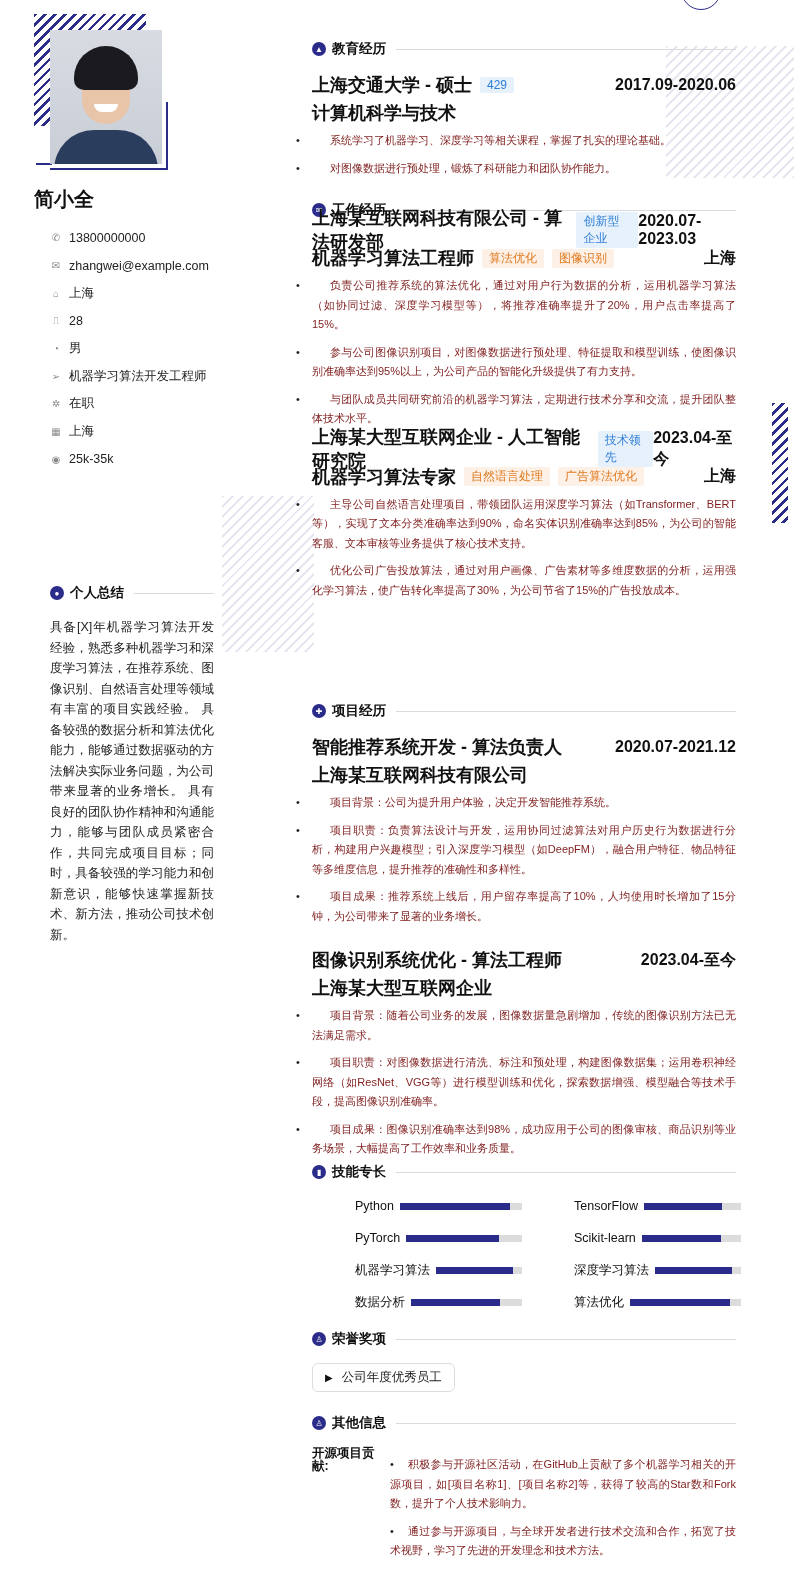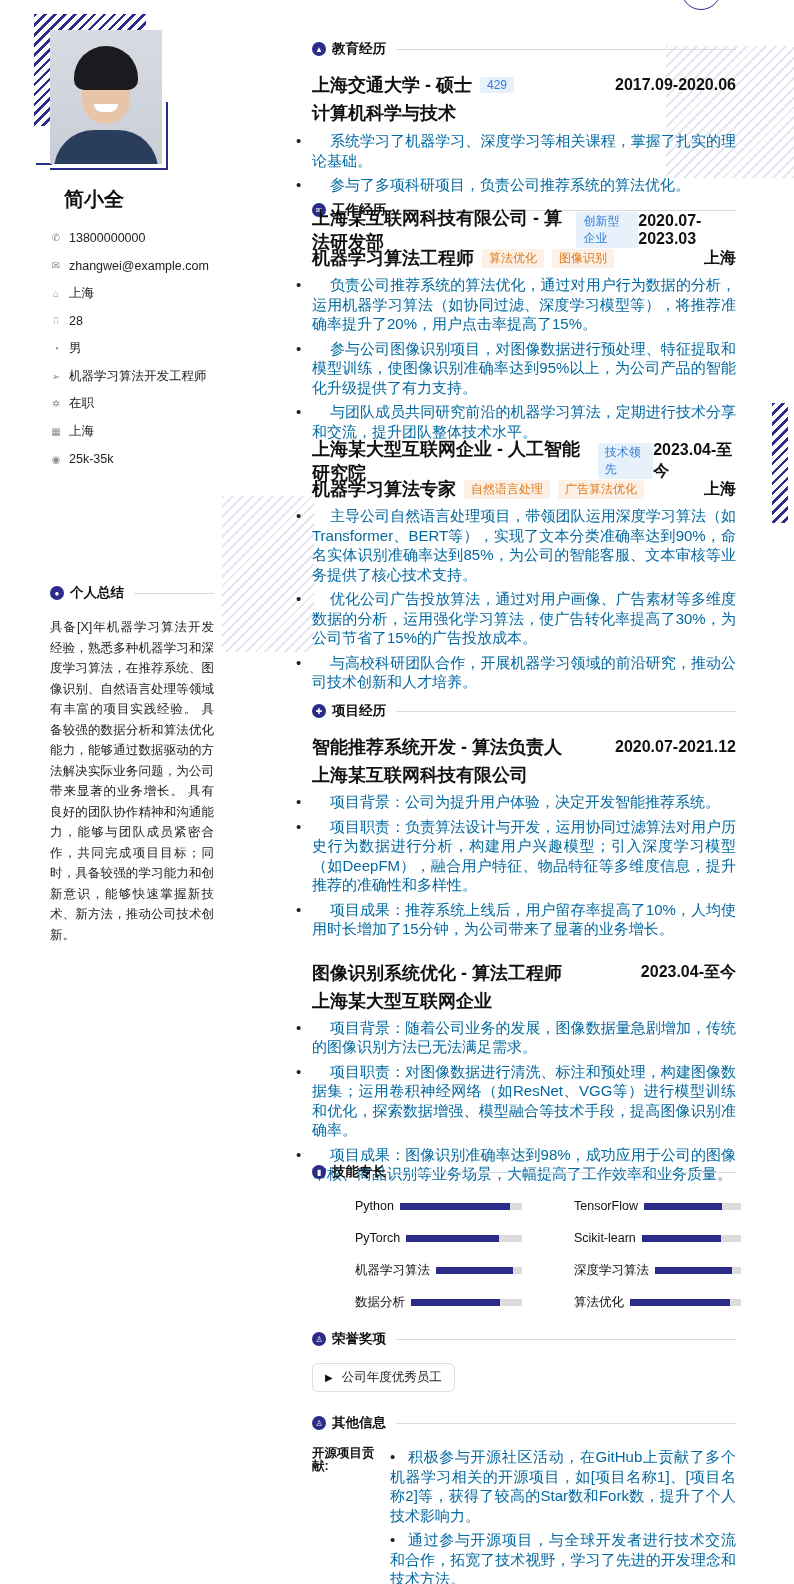--- a/index.html
+++ b/index.html
@@ -15,21 +15,21 @@
   .photo-wrap { position: absolute; left: 34px; top: 14px; width: 134px; height: 150px; }
   .photo-stripe { position: absolute; left: 0; top: 0; width: 112px; height: 112px; }
   .photo-line { position: absolute; left: 2px; top: 149px; width: 16px; height: 2px; background: #2b2b8a; }
   .photo-frame { position: absolute; left: 50px; top: 102px; width: 118px; height: 68px; border-right: 2px solid #2b2b8a; border-bottom: 2px solid #2b2b8a; }
   .photo { position: absolute; left: 50px; top: 30px; width: 112px; height: 134px; background: linear-gradient(180deg, #d8dbe2 0%, #cfd3db 60%, #c9ced6 100%); overflow: hidden; }
   .photo .hair { position: absolute; left: 24px; top: 16px; width: 64px; height: 44px; background: #1a1a1f; border-radius: 32px 32px 10px 10px; }
   .photo .face { position: absolute; left: 32px; top: 32px; width: 48px; height: 62px; background: #e8c4a8; border-radius: 22px 22px 26px 26px; }
   .photo .smile { position: absolute; left: 44px; top: 74px; width: 24px; height: 8px; background: #fff; border-radius: 0 0 12px 12px; }
   .photo .shirt { position: absolute; left: 4px; top: 100px; width: 104px; height: 40px; background: #2a3d5c; border-radius: 40px 40px 0 0; }
 
-  .name { position: absolute; left: 64px; top: 186px; font-size: 20px; font-weight: bold; color: #111; }
+  .name { position: absolute; left: 34px; top: 186px; font-size: 20px; font-weight: bold; color: #111; }
 
   .info-list { position: absolute; left: 50px; top: 224px; }
   .info-row { display: flex; align-items: center; height: 27.7px; font-size: 12.5px; color: #222; }
   .info-row .ico { width: 12px; height: 12px; margin-right: 7px; color: #888; font-size: 10px; display: inline-flex; align-items: center; justify-content: center; }
 
   .sum-head { position: absolute; left: 50px; top: 583px; width: 164px; display: flex; align-items: center; }
   .sum-text { position: absolute; left: 50px; top: 617px; width: 164px; font-size: 12.5px; line-height: 20.5px; color: #222; text-align: justify; }
 
   
   .sec-head { display: flex; align-items: center; height: 20px; }
@@ -40,21 +40,21 @@
   
   .right { position: absolute; left: 312px; top: 0; width: 424px; }
   .sec { position: absolute; left: 0; width: 424px; }
   .row { display: flex; align-items: center; justify-content: space-between; height: 20px; }
   .row-l { display: flex; align-items: center; }
   .b { font-weight: bold; font-size: 18px; color: #111; }
   .date { font-weight: bold; font-size: 16px; color: #111; }
   .tag-blue { background: #e6f1fb; color: #2f7ed8; font-size: 12px; padding: 1px 7px; margin-left: 8px; border-radius: 2px; }
   .tag-orange { background: #fdf0e6; color: #e07b20; font-size: 12px; padding: 1px 7px; margin-left: 8px; border-radius: 2px; }
   ul.bl { list-style: none; }
-  ul.bl li { position: relative; font-size: 15px; line-height: 19.5px; color: #0369a1; text-indent: 18px; margin-bottom: 5px; text-align: justify; }
+  ul.bl li { position: relative; font-size: 11px; line-height: 19.5px; color: #7f1d1d; text-indent: 18px; margin-bottom: 5px; text-align: justify; margin-top: 8px; }
   ul.bl li::before { content: "•"; position: absolute; left: -16px; text-indent: 0; color: #222; }
 
   .skills { display: grid; grid-template-columns: 210px 210px; column-gap: 9px; row-gap: 12px; margin-top: 14px; }
   .skill { display: flex; align-items: center; height: 20px; }
   .skill-name { font-size: 12.5px; color: #111; white-space: nowrap; margin-right: 6px; margin-left: 43px; }
   .skill-bar { flex: 1; height: 7px; background: #dcdcdc; position: relative; }
   .skill-fill { position: absolute; left: 0; top: 0; height: 7px; background: #2b2b8a; }
 
   .award { display: inline-flex; align-items: center; height: 29px; padding: 0 12px 0 12px; border: 1px solid #ddd; border-radius: 6px; font-size: 12.5px; color: #222; margin-top: 14px; }
   .award .tri { font-size: 10px; margin-right: 9px; color: #111; }
@@ -147,21 +147,21 @@
         <span class="b">上海交通大学 - 硕士</span>
         <span class="tag-blue">429</span>
       </div>
       <span class="date">2017.09-2020.06</span>
     </div>
     <div class="row" style="margin-top:8px;">
       <span class="b">计算机科学与技术</span>
     </div>
     <ul class="bl" style="margin-top:8px;">
       <li>系统学习了机器学习、深度学习等相关课程，掌握了扎实的理论基础。</li>
-      <li>参与了多项科研项目，负责公司推荐系统的算法优化。</li>
+      <li>对图像数据进行预处理，锻炼了科研能力和团队协作能力。</li>
     </ul>
   </div>
 
   <div class="sec" style="top:200px;">
     <div class="sec-head">
       <span class="sec-icon">✉</span>
       <span class="sec-title">工作经历</span>
       <span class="sec-line"></span>
     </div>
 
@@ -197,21 +197,20 @@
       <div class="row-l">
         <span class="b">机器学习算法专家</span>
         <span class="tag-orange">自然语言处理</span>
         <span class="tag-orange">广告算法优化</span>
       </div>
       <span class="date">上海</span>
     </div>
     <ul class="bl" style="margin-top:7px;">
       <li>主导公司自然语言处理项目，带领团队运用深度学习算法（如Transformer、BERT等），实现了文本分类准确率达到90%，命名实体识别准确率达到85%，为公司的智能客服、文本审核等业务提供了核心技术支持。</li>
       <li>优化公司广告投放算法，通过对用户画像、广告素材等多维度数据的分析，运用强化学习算法，使广告转化率提高了30%，为公司节省了15%的广告投放成本。</li>
-      <li>与高校科研团队合作，开展机器学习领域的前沿研究，推动公司技术创新和人才培养。</li>
     </ul>
   </div>
 
   <div class="sec" style="top:701px;">
     <div class="sec-head">
       <span class="sec-icon">✚</span>
       <span class="sec-title">项目经历</span>
       <span class="sec-line"></span>
     </div>
 

